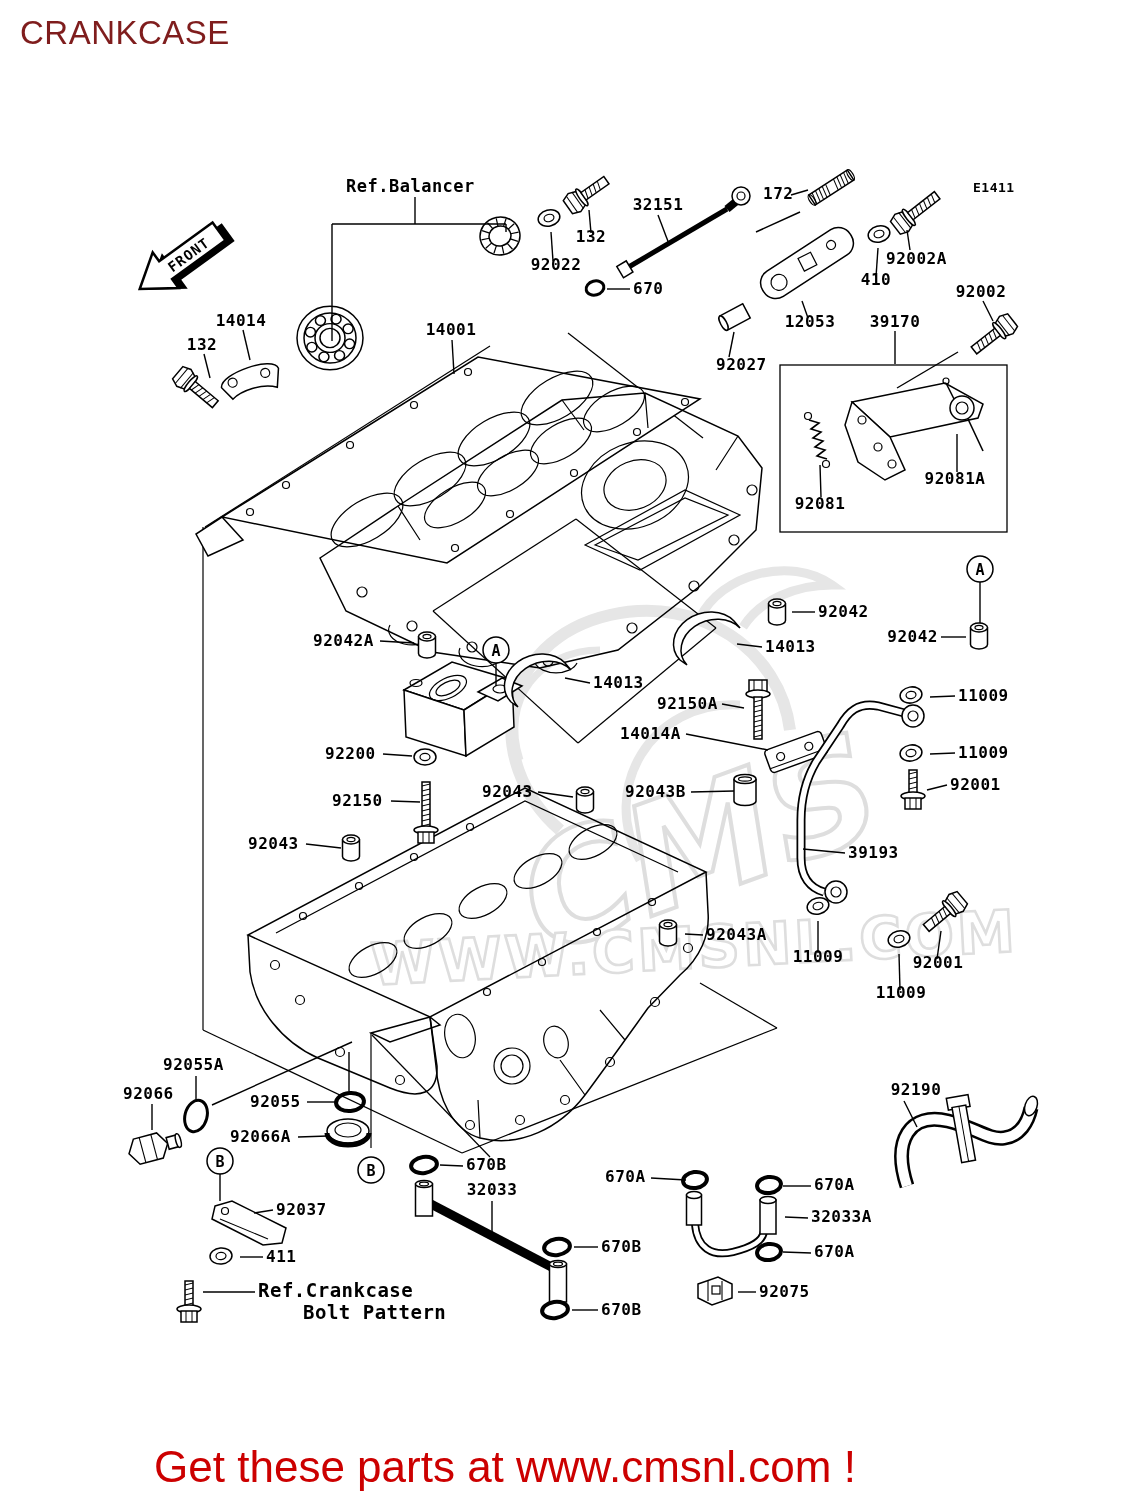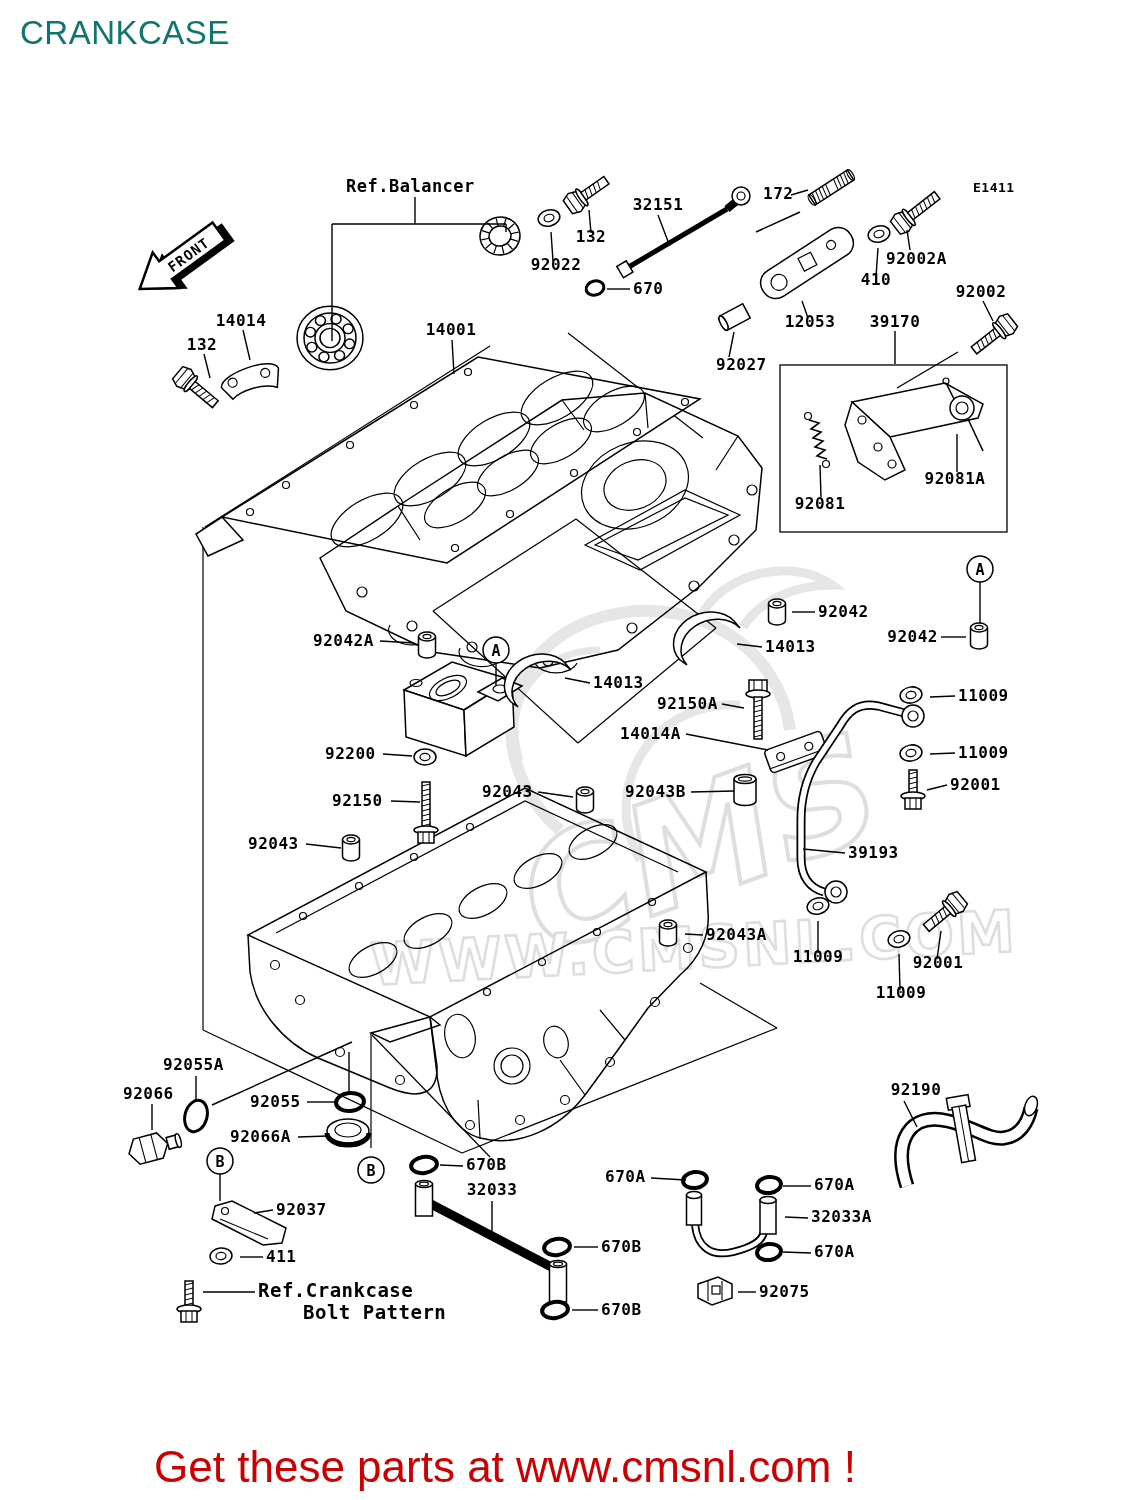--- a/index.html
+++ b/index.html
@@ -1,19 +1,19 @@
 <!DOCTYPE html>
 <html><head>
 <meta charset="utf-8">
 <style>
   html,body{margin:0;padding:0;background:#fff;}
   body{width:1146px;height:1500px;position:relative;overflow:hidden;
        font-family:"DejaVu Sans Mono",monospace;}
   #title{position:absolute;left:20px;top:14px;font-family:"Liberation Sans",sans-serif;
-         font-size:33px;color:#0f766e;letter-spacing:0.5px;}
+         font-size:33px;color:#7f1d1d;letter-spacing:0.5px;}
   #footer{position:absolute;left:0;top:1442px;width:1010px;text-align:center;
           font-family:"Liberation Sans",sans-serif;font-size:44px;color:#cc0000;}
   svg{position:absolute;left:0;top:0;}
   .lbl{font-family:"DejaVu Sans Mono",monospace;font-weight:bold;fill:#000;}
   .outline{fill:none;stroke:#000;stroke-width:1.5;}
   .fillw{fill:#fff;stroke:#000;stroke-width:1.5;}
   .thin{fill:none;stroke:#000;stroke-width:1.2;}
   .wm{stroke:#e6e6e6;fill:none;}
   .wmtxt{font-family:"DejaVu Sans",sans-serif;font-weight:bold;fill:#ffffff;stroke:#dedede;}
 </style>

